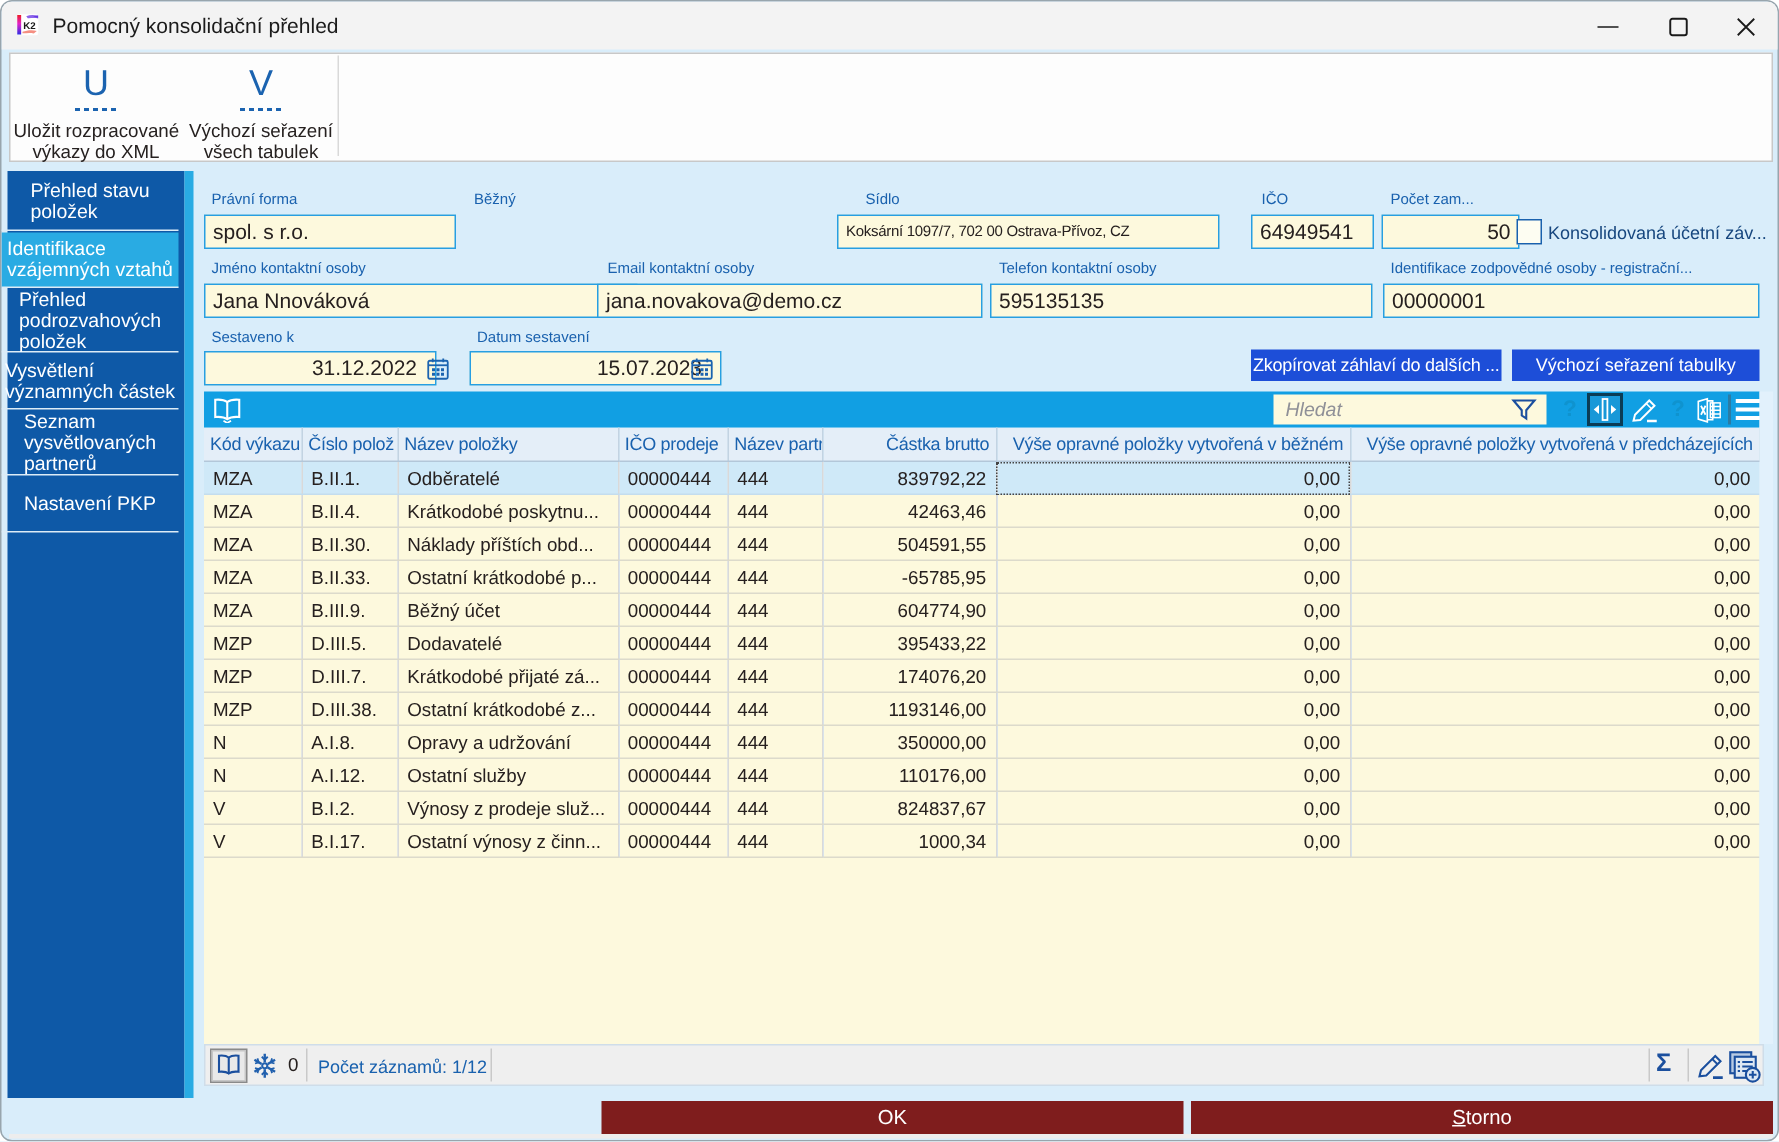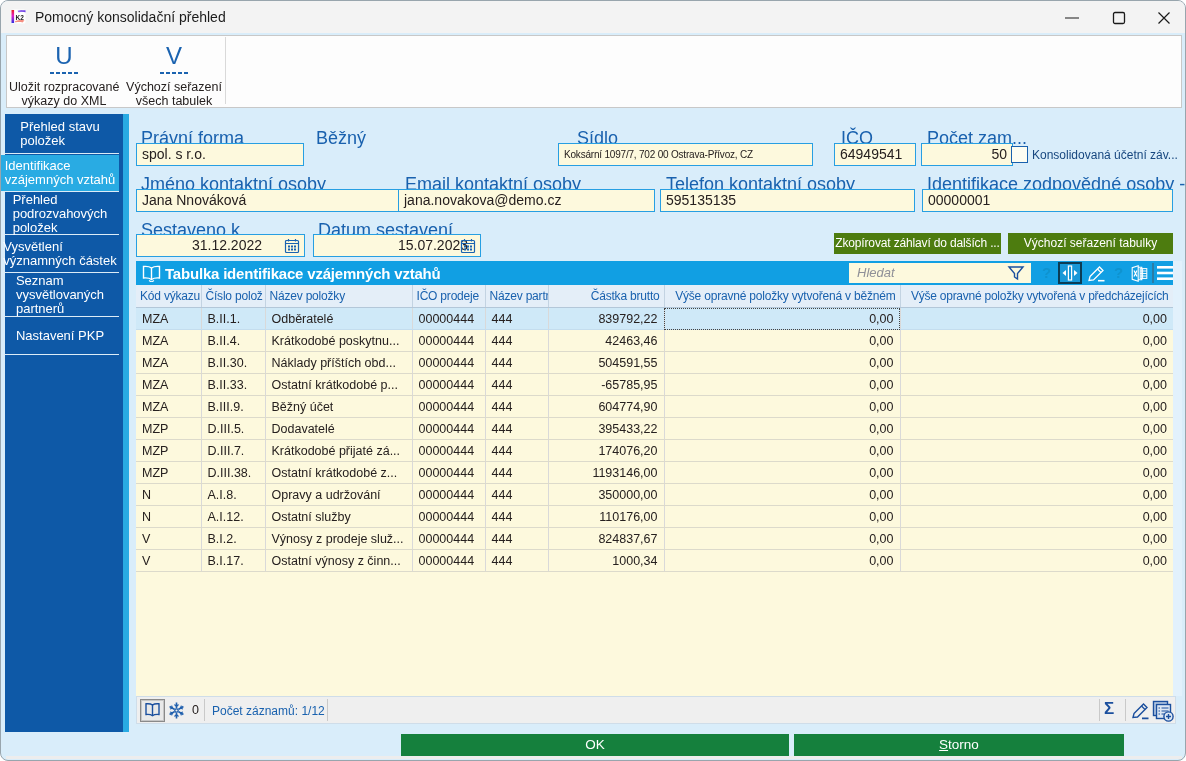--- a/index.html
+++ b/index.html
@@ -17,27 +17,27 @@
   .tbtn .dash{width:28px;height:2px;margin:4px auto 0 auto;
         background:repeating-linear-gradient(90deg,#1b63b0 0,#1b63b0 3.5px,transparent 3.5px,transparent 6px);}
   .tbtn .cap{font-size:12.5px;color:#262120;line-height:13.5px;margin-top:7px;white-space:nowrap;}
   .tsep{top:36px;width:1px;height:67px;background:#d9d9d9;}
   .side{left:4px;top:113px;width:118px;height:618px;background:#0e59a7;}
   .sitem{left:0;width:118px;color:#fff;font-size:13px;line-height:14px;
          display:flex;align-items:center;justify-content:center;
          border-bottom:1px solid #dcecf7;}
   .sitem.sel{background:#29abe3;}
   .cstrip{left:122px;top:113px;width:6px;height:618px;background:#29abe3;}
-  .lbl{font-size:18px;color:#1961ae;white-space:nowrap;}
+  .lbl{font-size:10px;color:#1961ae;white-space:nowrap;}
   .fld{height:23px;background:#fdf9dd;border:1px solid #279fe2;font-size:14px;
        color:#26201f;line-height:21px;padding:0 5px;white-space:nowrap;overflow:hidden;}
   .fld.rt{text-align:right;}
-  .cybtn{height:21px;background:#4d7c0f;color:#fff;font-size:12px;text-align:center;
+  .cybtn{height:21px;background:#1d4ed8;color:#fff;font-size:12px;text-align:center;
          line-height:21px;white-space:nowrap;}
-  .okbtn{top:733px;height:22px;background:#15803d;color:#fff;font-size:13.5px;
+  .okbtn{top:733px;height:22px;background:#7f1d1d;color:#fff;font-size:13.5px;
          text-align:center;line-height:22px;}
   #grid td{height:21px;padding:0 6px;font-size:12.5px;color:#26201f;background:#fdf9dd;
            border-right:1px solid #d9d9d9;border-bottom:1px solid #dcdacb;
            white-space:nowrap;overflow:hidden;}
   #grid td:last-child{border-right:none;}
   #grid tr.hd td{height:22px;background:#e4eef8;color:#1961ae;font-size:12px;letter-spacing:-0.2px;padding:0 4px;
            border-right:1px solid #c3d3e2;border-bottom:1px solid #b3c7d9;}
   #grid tr.sel td{background:#cfe9f8;border-bottom:1px solid #c4ddee;}
   #grid td.r{text-align:right;}
   #grid td.foc{outline:1px dotted #444;outline-offset:-1px;background:#c6e6f7;}
@@ -113,21 +113,21 @@
   <div class="ab lbl" style="left:404px;top:173px;">Email kontaktní osoby</div>
   <div class="ab lbl" style="left:665px;top:173px;">Telefon kontaktní osoby</div>
   <div class="ab lbl" style="left:926px;top:173px;">Identifikace zodpovědné osoby - registrační...</div>
   <div class="ab fld" style="left:135px;top:188px;width:289px;">Jana Nnováková</div>
   <div class="ab fld" style="left:397px;top:188px;width:257px;">jana.novakova@demo.cz</div>
   <div class="ab fld" style="left:659px;top:188px;width:255px;">595135135</div>
   <div class="ab fld" style="left:921px;top:188px;width:251px;">00000001</div>
 
   <div class="ab lbl" style="left:140px;top:219px;">Sestaveno k</div>
   <div class="ab lbl" style="left:317px;top:219px;">Datum sestavení</div>
-  <div class="ab fld rt" style="left:135px;top:233px;width:169px;padding-right:42px;">31.12.2022</div>
+  <div class="ab fld rt" style="left:135px;top:233px;width:155px;padding-right:12px;">31.12.2022</div>
   <div class="ab fld rt" style="left:312px;top:233px;width:168px;padding-right:12px;">15.07.2023</div>
   <svg class="ab" style="left:283px;top:237px;" width="16" height="16" viewBox="0 0 16 16">
     <rect x="1.5" y="2.5" width="13" height="12" rx="1" fill="none" stroke="#1b63b0" stroke-width="1.2"></rect>
     <line x1="1.5" y1="5.5" x2="14.5" y2="5.5" stroke="#1b63b0" stroke-width="1.2"></line>
     <line x1="4.5" y1="1" x2="4.5" y2="3.5" stroke="#1b63b0" stroke-width="1.2"></line>
     <line x1="11.5" y1="1" x2="11.5" y2="3.5" stroke="#1b63b0" stroke-width="1.2"></line>
     <g fill="#1b63b0">
         <rect x="4" y="7.5" width="2" height="2"></rect>
         <rect x="7" y="7.5" width="2" height="2"></rect>
         <rect x="10" y="7.5" width="2" height="2"></rect>
@@ -152,21 +152,20 @@
   </svg>
   <div class="ab cybtn" style="left:833px;top:232px;width:167px;letter-spacing:-0.15px;">Zkopírovat záhlaví do dalších ...</div>
   <div class="ab cybtn" style="left:1007px;top:232px;width:165px;">Výchozí seřazení tabulky</div>
 
   <div class="ab" style="left:135px;top:260px;width:1037px;height:24px;background:#119fe3;"></div>
   <svg class="ab" style="left:141px;top:264px;" width="19" height="17" viewBox="0 0 19 17">
     <path d="M9.5 3 C7.5 1.5 5 1.2 1.5 1.5 L1.5 13 C5 12.7 7.5 13 9.5 14.5 C11.5 13 14 12.7 17.5 13 L17.5 1.5 C14 1.2 11.5 1.5 9.5 3 Z" fill="none" stroke="#ffffff" stroke-width="1.4"></path>
     <line x1="9.5" y1="3" x2="9.5" y2="14.5" stroke="#ffffff" stroke-width="1.4"></line>
     <path d="M7 15.5 L9.5 17 L12 15.5" fill="none" stroke="#ffffff" stroke-width="1.2"></path>
   </svg>
-  <div class="ab" style="left:164px;top:264px;font-size:15px;font-weight:bold;color:#fff;letter-spacing:-0.2px;">Tabulka identifikace vzájemných vztahů</div>
   <div class="ab" style="left:848px;top:262px;width:182px;height:20px;background:#fdf9dd;"></div>
   <div class="ab" style="left:856px;top:264px;font-size:13px;font-style:italic;color:#8f9097;">Hledat</div>
   <svg class="ab" style="left:1006px;top:264px;" width="18" height="17" viewBox="0 0 18 17">
     <path d="M2 2 L16 2 L10.5 8.5 L10.5 14 L7.5 12 L7.5 8.5 Z" fill="none" stroke="#1b4f9e" stroke-width="1.4"></path>
   </svg>
   <div class="ab" style="left:1041px;top:263px;font-size:15px;font-weight:bold;color:#0f93cf;">?</div>
   <div class="ab" style="left:1057px;top:261px;width:24px;height:22px;background:#1898d8;border:2px solid #0b3c55;"></div>
   <svg class="ab" style="left:1060px;top:264px;" width="18" height="16" viewBox="0 0 18 16">
     <rect x="7.4" y="1" width="3.2" height="14" fill="none" stroke="#fff" stroke-width="1.2"></rect>
     <path d="M5 5 L5 11 L1.5 8 Z" fill="#fff"></path>
@@ -381,15 +380,15 @@
         <line x1="6.5" y1="11" x2="8" y2="11"></line>
         <line x1="9.5" y1="11" x2="16.5" y2="11"></line>
         <line x1="6.5" y1="14" x2="8" y2="14"></line>
         <line x1="9.5" y1="14" x2="16.5" y2="14"></line>
       </g>
     <circle cx="16.5" cy="16.5" r="4.6" fill="#dde7f3" stroke="#1b4f9e" stroke-width="1.4"></circle>
     <path d="M16.5 14 L16.5 19 M14 16.5 L19 16.5" stroke="#1b4f9e" stroke-width="1.4"></path>
   </svg>
 
   <div class="ab okbtn" style="left:400px;width:388px;">OK</div>
-  <div class="ab okbtn" style="left:793px;width:330px;"><span style="text-decoration:underline;">S</span>torno</div>
+  <div class="ab okbtn" style="left:793px;width:388px;"><span style="text-decoration:underline;">S</span>torno</div>
   <div class="ab" style="left:5px;top:755px;width:1176px;height:3px;background:#ededed;"></div>
 </div>
 
 </body></html>

